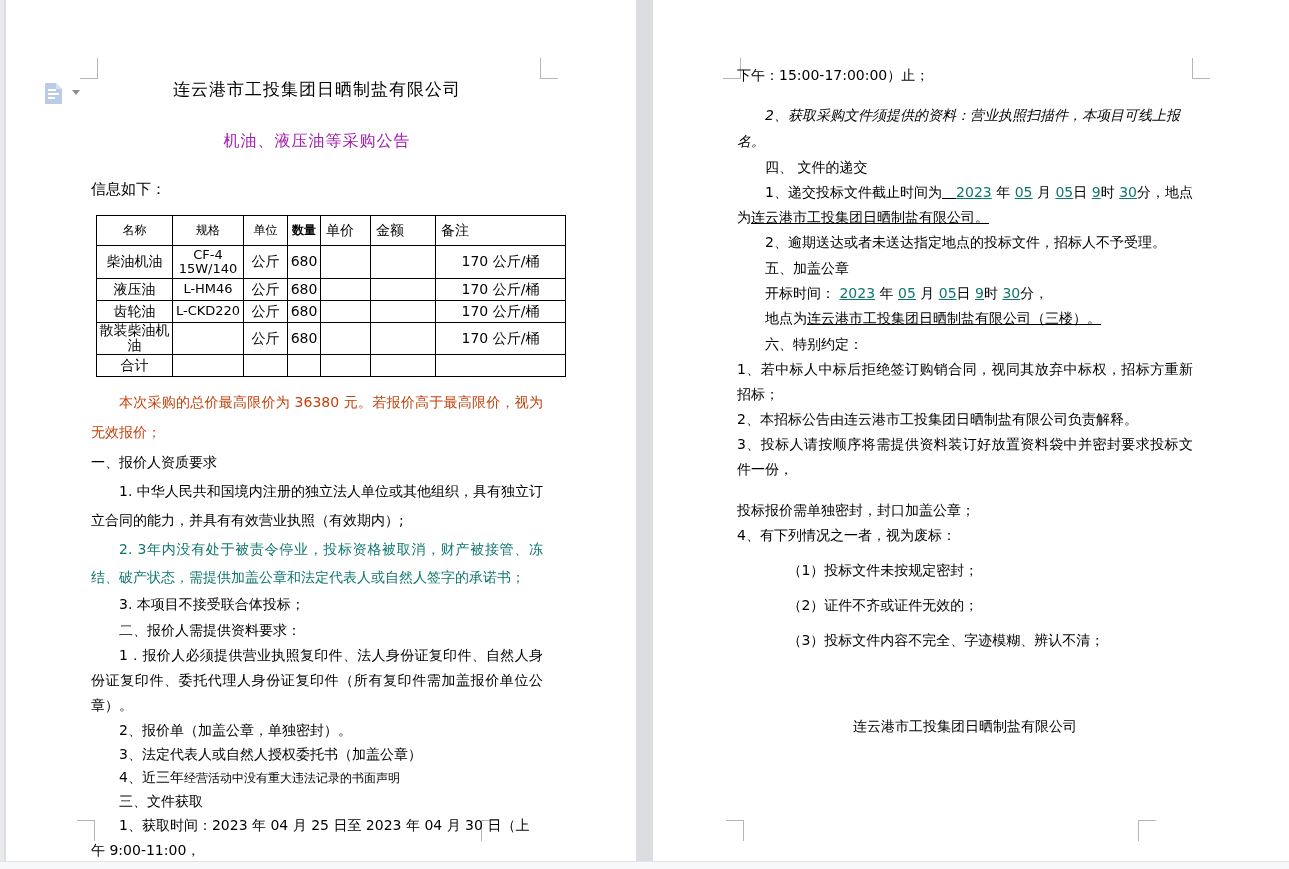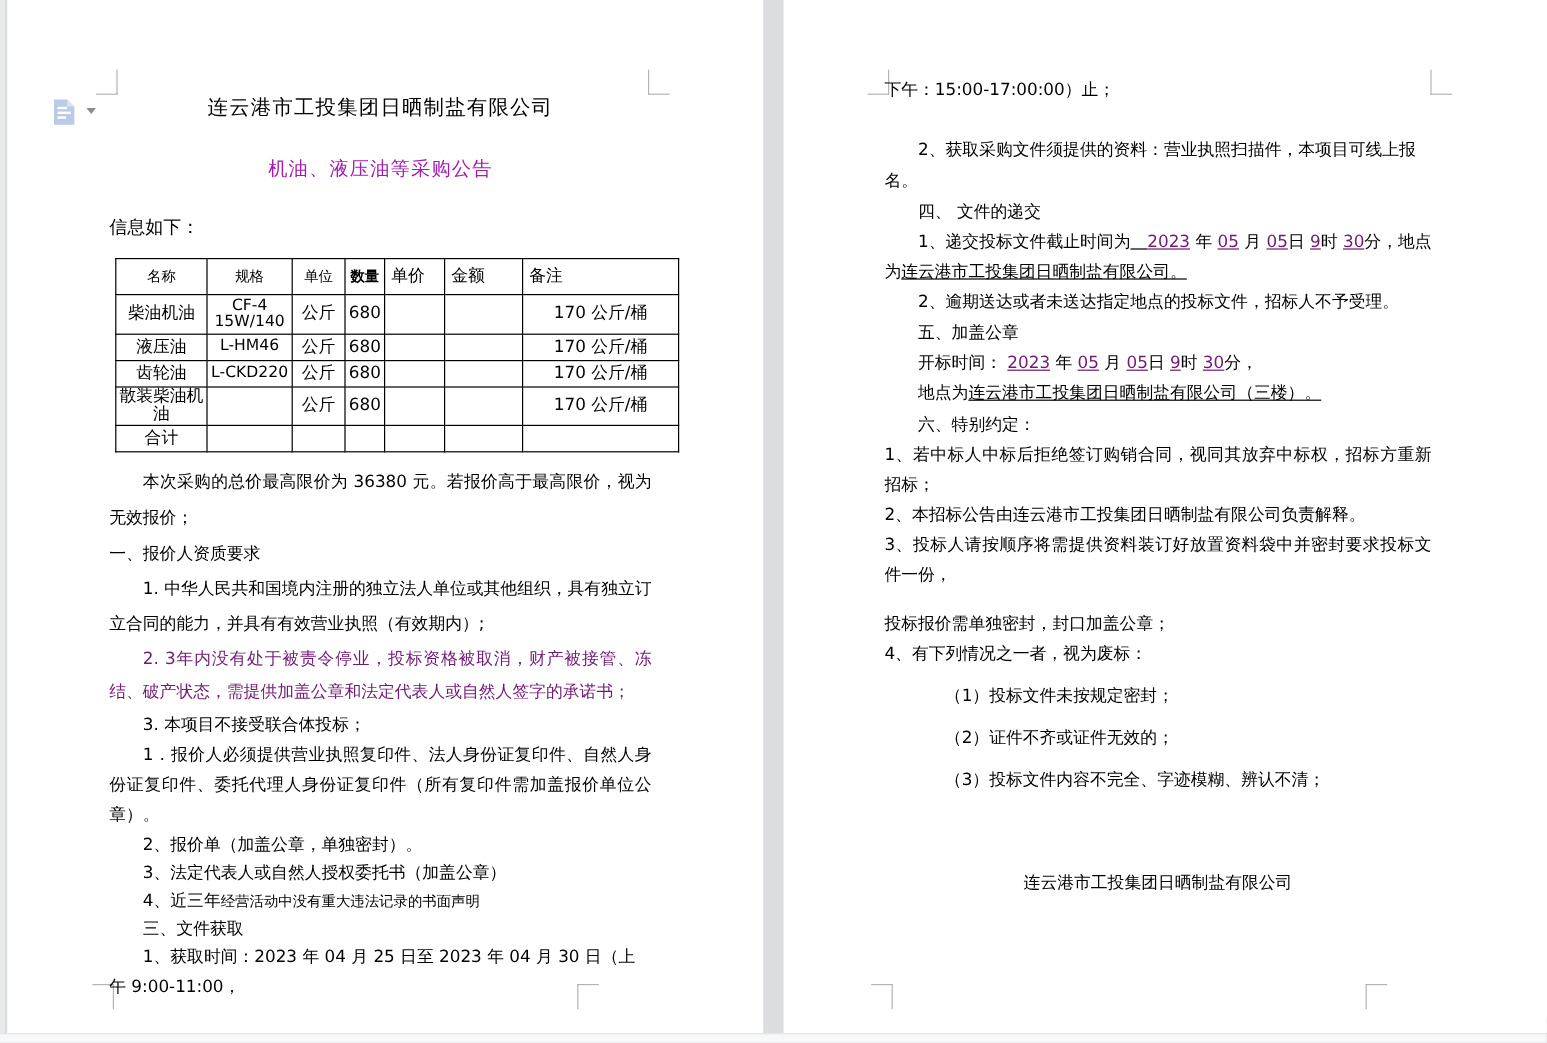--- a/index.html
+++ b/index.html
@@ -71,31 +71,31 @@
   .ptable .sm{font-size:13px;margin-top:20px;}
   .ptable .b{font-weight:700;}
 
   
   .para{margin:0;font-size:14px;color:#000;line-height:26px;}
   .para span{white-space:pre-wrap;}
   .j{text-align:justify;}
   .ind{text-indent:2em;}
   .ind4{text-indent:3.6em;}
   .b{font-weight:400;}
-  .red{color:#701a75;}
-  .blue{color:#000000;}
+  .red{color:#0f766e;}
+  .blue{color:#c2410c;}
   .u{text-decoration:underline;}
   .small{font-size:12px;}
   .lh30{line-height:30px;}
   .lh29{line-height:29px;}
   .lh28{line-height:28px;}
   .lh26{line-height:26px;}
   .lh25{line-height:25px;}
   .lh23{line-height:23px;}
-  .mt6{margin-top:24px;}
+  .mt6{margin-top:14px;font-style:italic;}
   .mt10{margin-top:10px;}
   .mt16{margin-top:16px;}
   #p1-body{margin-top:10px;}
   .signature{margin-top:62px;}
   .sig-line{font-size:14px;text-align:center;line-height:23px;margin:0;}
 </style>
 </head>
 <body>
 
 <div class="canvas">
@@ -192,20 +192,21 @@
             </tr>
           </tbody>
       </table>
 
       <div id="p1-body">
           <p class="para blue ind j lh30"><span>本次采购的总价最高限价为 36380 元。若报价高于最高限价，视为无效报价；</span></p>
           <p class="para lh30"><span>一、报价人资质要求</span></p>
           <p class="para ind j lh29"><span>1. 中华人民共和国境内注册的独立法人单位或其他组织，具有独立订立合同的能力，并具有有效营业执照（有效期内）;</span></p>
           <p class="para red b ind j lh28"><span>2. 3年内没有处于被责令停业，投标资格被取消，财产被接管、冻结、破产状态，需提供加盖公章和法定代表人或自然人签字的承诺书；</span></p>
           <p class="para ind lh26"><span>3. 本项目不接受联合体投标；</span></p>
+          <p class="para ind lh26"><span>二、报价人需提供资料要求：</span></p>
           <p class="para ind j lh25"><span>1．报价人必须提供营业执照复印件、法人身份证复印件、自然人身份证复印件、委托代理人身份证复印件（所有复印件需加盖报价单位公章）。</span></p>
           <p class="para ind lh25"><span>2、报价单（加盖公章，单独密封）。</span></p>
           <p class="para ind lh23"><span>3、法定代表人或自然人授权委托书（加盖公章）</span></p>
           <p class="para ind lh23"><span>4、近三年</span><span class="small">经营活动中没有重大违法记录的书面声明</span></p>
           <p class="para b ind lh23"><span>三、文件获取</span></p>
           <p class="para ind lh25"><span>1、获取时间：2023 年 04 月 25 日至 2023 年 04 月 30 日（上午 9:00-11:00，</span></p>
         </div>
     </div>
   </div>
 

